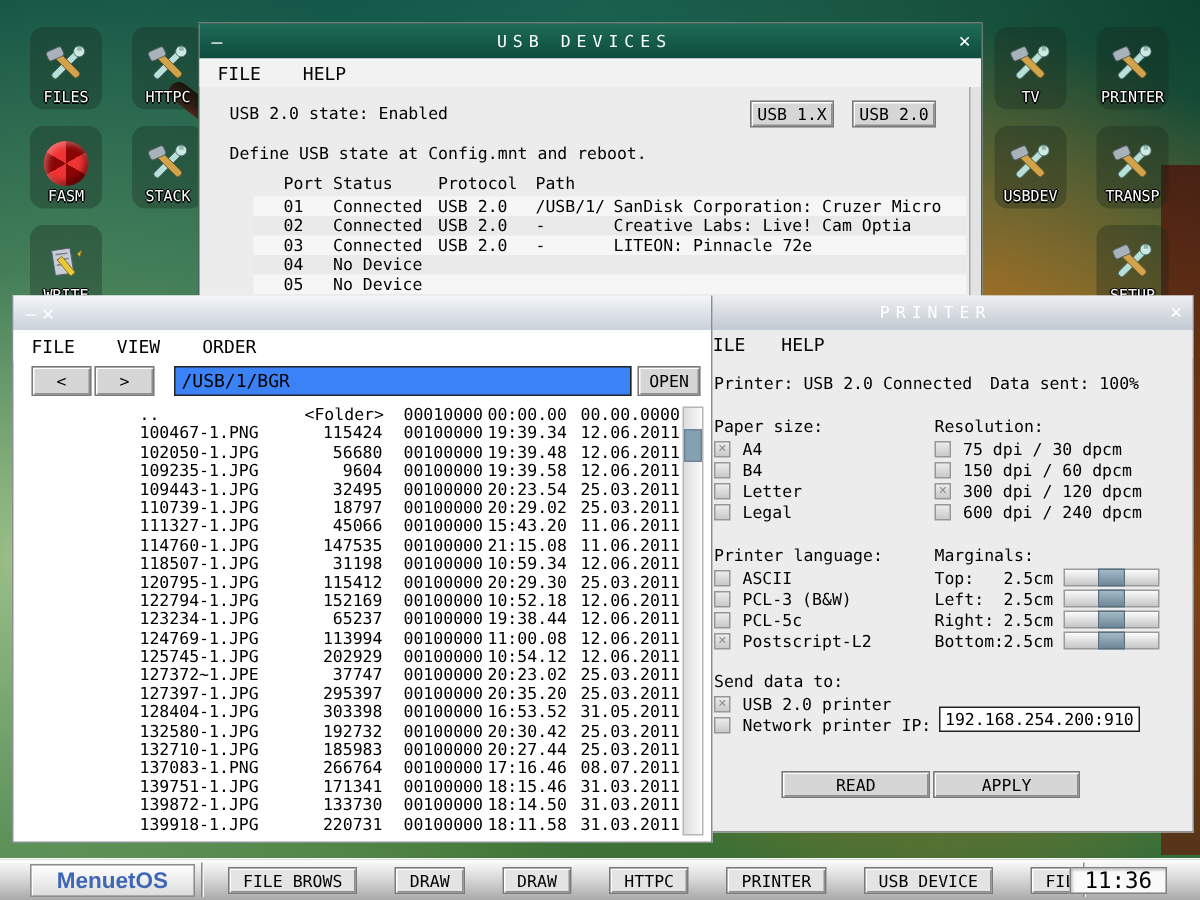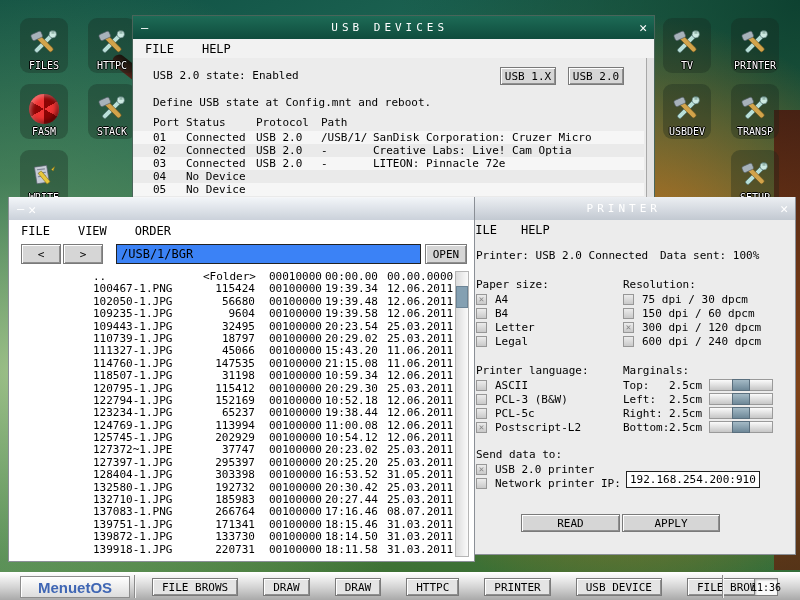--- a/index.html
+++ b/index.html
@@ -53,21 +53,21 @@
 
   
   .usb-window{left:132px;top:15px;width:523px;height:213px;z-index:5;background:#ececec;border:1px solid #49655a;}
   .usb-window .menubar{height:19px;background:#f2f2f2;}
   .usb-body{position:absolute;left:0;right:0;top:42px;bottom:0;font-size:11px;color:#000;}
   .usb-scroll{position:absolute;right:0;top:0;bottom:0;width:8px;background:#e2e2e2;border-left:1px solid #a8a8a8;}
   .usb-state-row{position:absolute;left:20px;top:11px;right:14px;height:18px;}
   .usb-btns{position:absolute;right:16px;top:-2px;display:flex;gap:12px;}
   .usb-btns .btn{width:56px;height:18px;}
   .usb-note{position:absolute;left:20px;top:38px;}
-  .usb-grid{display:grid;grid-template-columns:33px 70px 65px 52px 1fr;padding-left:20px;}
+  .usb-grid{display:grid;grid-template-columns:33px 70px 65px 52px 1fr;padding-left:20px;margin-left:36px;}
   .usb-header{position:absolute;left:0;right:10px;top:58px;}
   .usb-rows{position:absolute;left:0;right:10px;top:73px;}
   .usb-row{height:13px;line-height:13px;}
   .usb-row:nth-child(odd){background:#f6f6f6;}
   .usb-row:nth-child(even){background:#eaeaea;}
 
   
   .fb-window{left:8px;top:197px;width:467px;height:365px;z-index:15;background:#fff;border:1px solid #8a8f96;border-top:none;}
   .fb-window .titlebar{border-top:1px solid rgba(255,255,255,.8);}
   .fb-window .menubar{height:21px;background:#fff;}
@@ -117,23 +117,23 @@
   .taskbar{position:absolute;left:0;right:0;bottom:0;height:28px;z-index:50;
     background:linear-gradient(#fefefe,#d2d2d2 55%,#a9a9a9);border-top:1px solid #fff;}
   .start-btn{position:absolute;left:20px;top:3px;width:110px;height:22px;
     background:linear-gradient(#ffffff,#dcdcdc);border:1px solid #8d8d8d;box-shadow:inset 1px 1px 0 #fff;
     display:flex;align-items:center;justify-content:center;cursor:pointer;
     font:bold 15px "Liberation Sans",sans-serif;color:#3f66b4;}
   .tb-sep{position:absolute;top:2px;bottom:2px;width:1px;background:#8b8b8b;box-shadow:1px 0 0 #f4f4f4;}
   .sep1{left:134px;} .sep2{left:722px;}
   .tasks{position:absolute;left:152px;top:5px;display:flex;gap:25px;}
   .task-btn{height:18px;padding:0 9px;background:#e4e4e4;}
-  .clock{position:absolute;right:22px;top:5px;width:24px;height:18px;background:#fafafa;
+  .clock{position:absolute;right:22px;top:5px;width:65px;height:18px;background:#fafafa;
     border:1px solid #808080;box-shadow:inset 1px 1px 2px #bbb;display:flex;align-items:center;justify-content:center;
-    font-size:10px;color:#000;}
+    font-size:15px;color:#000;}
 </style>
 </head>
 <body>
 
 <div class="desktop">
   <div class="twig"></div>
   <div class="twig2"></div>
   <div class="redstrip"></div>
 
   <div class="icon-grid left">
@@ -580,21 +580,21 @@
           <span class="c-name">127372~1.JPE</span>
           <span class="c-size">37747</span>
           <span class="c-flags">00100000</span>
           <span class="c-time">20:23.02</span>
           <span class="c-date">25.03.2011</span>
         </div>
         <div class="fb-row">
           <span class="c-name">127397-1.JPG</span>
           <span class="c-size">295397</span>
           <span class="c-flags">00100000</span>
-          <span class="c-time">20:25.20</span>
+          <span class="c-time">20:35.20</span>
           <span class="c-date">25.03.2011</span>
         </div>
         <div class="fb-row">
           <span class="c-name">128404-1.JPG</span>
           <span class="c-size">303398</span>
           <span class="c-flags">00100000</span>
           <span class="c-time">16:53.52</span>
           <span class="c-date">31.05.2011</span>
         </div>
         <div class="fb-row">

